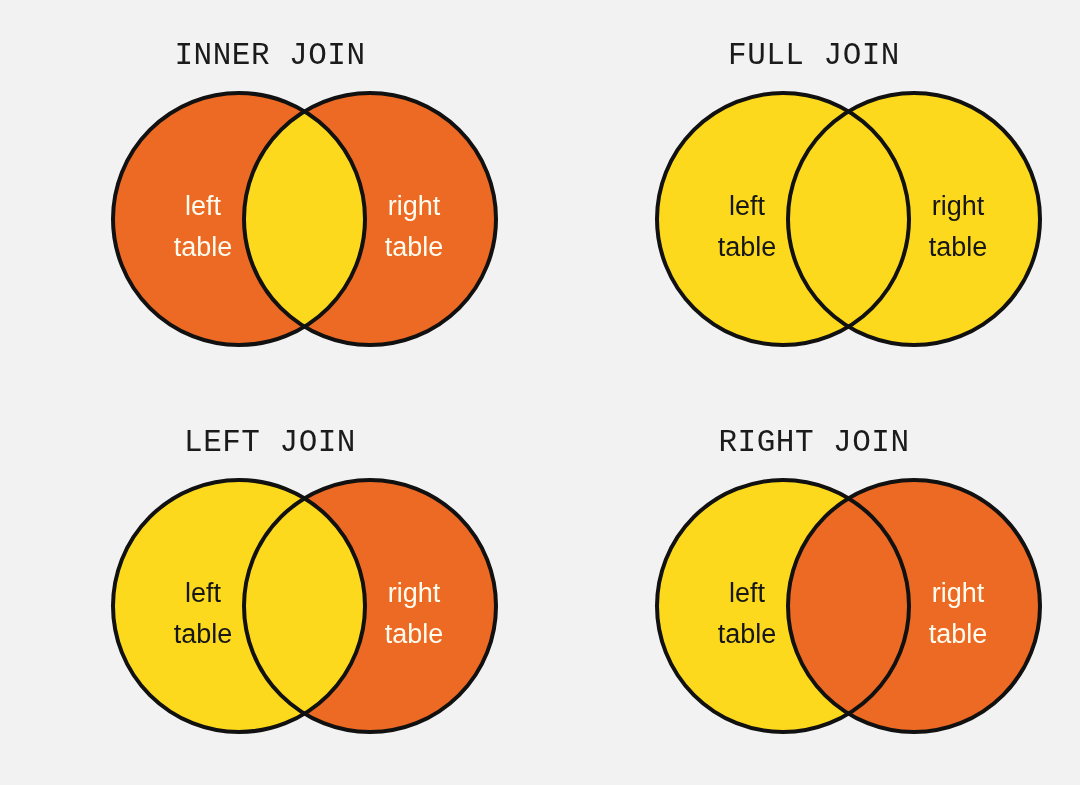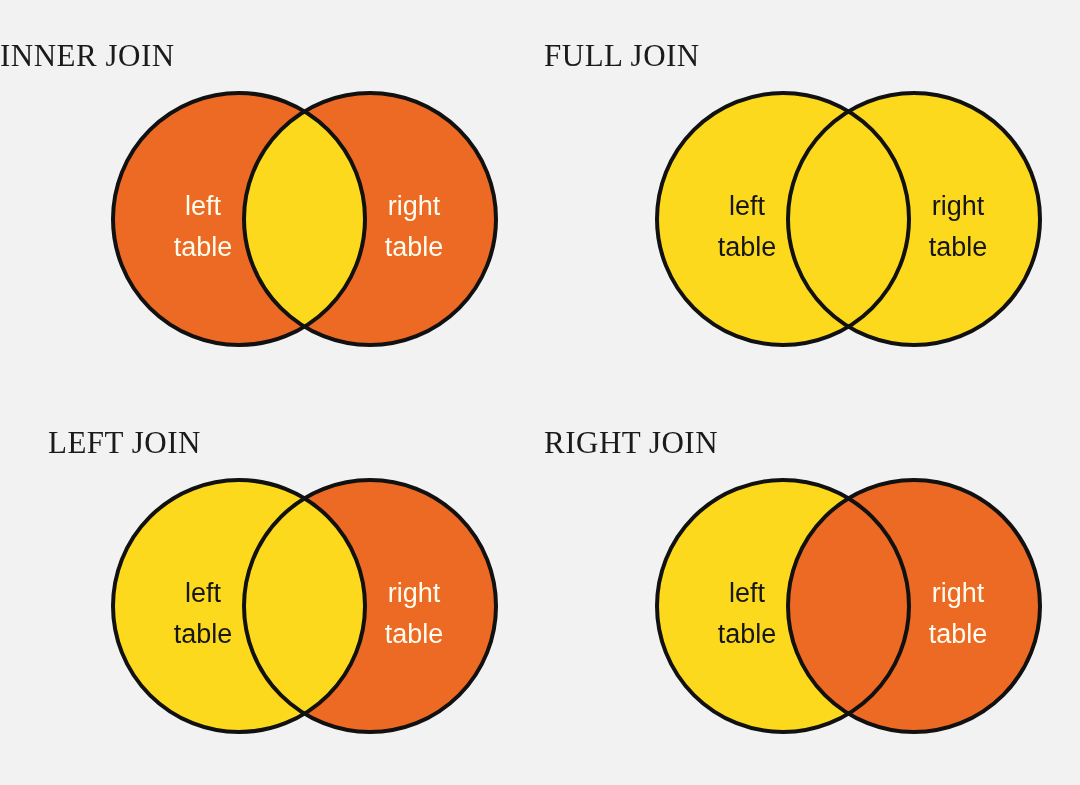--- a/index.html
+++ b/index.html
@@ -21,22 +21,22 @@
     width: 1080px;
     height: 785px;
   }
   .panel {
     position: absolute;
   }
   .panel-title {
     position: absolute;
     left: 0;
     width: 100%;
-    text-align: left;
-    font-family: Liberation Serif, serif;
+    text-align: center;
+    font-family: Liberation Mono, monospace;
     font-size: 31px;
     font-weight: 400;
     letter-spacing: 0.5px;
     color: #1b1b1b;
     white-space: nowrap;
   }
   .venn-wrap {
     position: absolute;
     padding-left: 40px;
   }
@@ -98,21 +98,21 @@
             <circle cx="330" cy="219" r="126" fill="#FCD91C"></circle>
           </g>
           <circle cx="199" cy="219" r="126" fill="none" stroke="#111111" stroke-width="4"></circle>
           <circle cx="330" cy="219" r="126" fill="none" stroke="#111111" stroke-width="4"></circle>
           <text class="venn-label dark" x="163" y="215" text-anchor="middle"><tspan x="163" dy="0">left</tspan><tspan x="163" dy="41">table</tspan></text>
           <text class="venn-label dark" x="374" y="215" text-anchor="middle"><tspan x="374" dy="0">right</tspan><tspan x="374" dy="41">table</tspan></text>
         </svg>
       </div>
     </div>
     <div class="panel" style="left: 0px; top: 387px; width: 540px; height: 390px;">
-      <div class="panel-title" style="top: 38px; margin-left: 48px;">LEFT JOIN</div>
+      <div class="panel-title" style="top: 38px;">LEFT JOIN</div>
       <div class="venn-wrap" style="left: 0px; top: 0px; width: 540px; height: 390px;">
         <svg class="venn-svg" width="540" height="390" viewBox="0 0 540 390">
           <defs>
             <clipPath id="clipL-left-join">
               <circle cx="199" cy="219" r="126"></circle>
             </clipPath>
             <clipPath id="clipR-left-join">
               <circle cx="330" cy="219" r="126"></circle>
             </clipPath>
           </defs>

